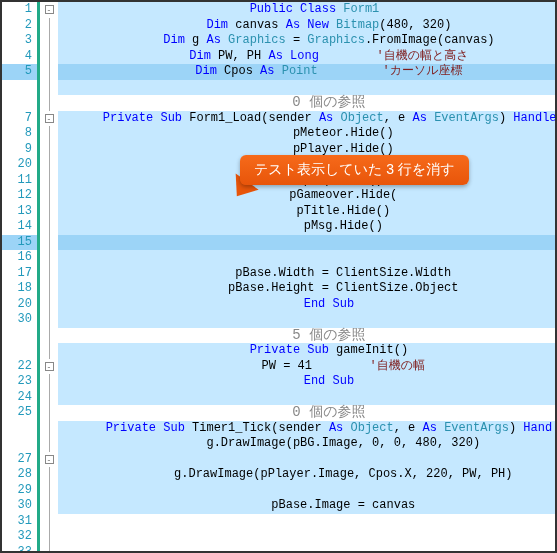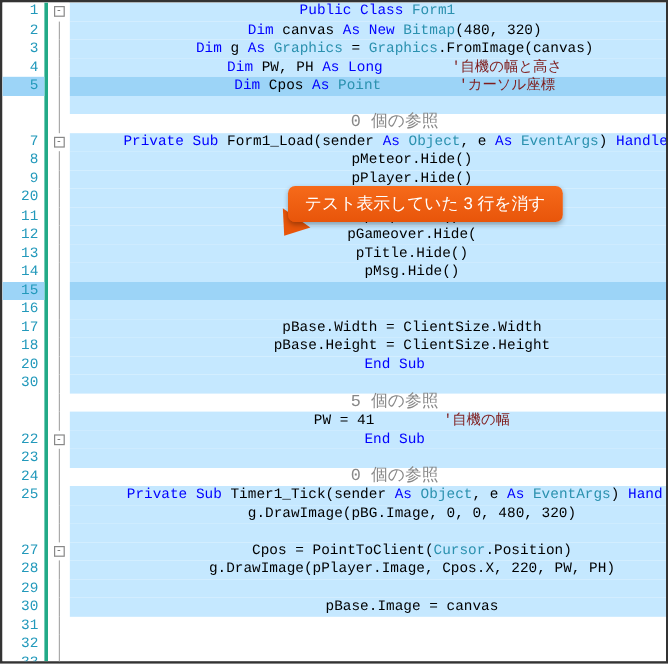--- a/index.html
+++ b/index.html
@@ -186,31 +186,31 @@
       <div class="code-line hl">        pMeteor.Hide()</div>
       <div class="code-line hl">        pPlayer.Hide()</div>
       <div class="code-line hl">        pBG.Hide()</div>
       <div class="code-line hl">        pExp.Hide()</div>
       <div class="code-line hl">        pGameover.Hide(</div>
       <div class="code-line hl">        pTitle.Hide()</div>
       <div class="code-line hl">        pMsg.Hide()</div>
       <div class="code-line sel"></div>
       <div class="code-line hl"></div>
       <div class="code-line hl">        pBase.Width = ClientSize.Width</div>
-      <div class="code-line hl">        pBase.Height = ClientSize.Height</div>
+      <div class="code-line hl">        pBase.Height = ClientSize.Object</div>
       <div class="code-line hl">    <span class="kw">End</span> <span class="kw">Sub</span></div>
       <div class="code-line hl"></div>
       <div class="code-line">    <span class="ref-lens">5 個の参照</span></div>
+      <div class="code-line hl">    <span class="kw">Private</span> <span class="kw">Sub</span> gameInit()</div>
       <div class="code-line hl">        PW = 41        <span class="cm">'自機の幅</span></div>
       <div class="code-line hl">    <span class="kw">End</span> <span class="kw">Sub</span></div>
       <div class="code-line hl"></div>
       <div class="code-line">    <span class="ref-lens">0 個の参照</span></div>
       <div class="code-line hl">    <span class="kw">Private</span> <span class="kw">Sub</span> Timer1_Tick(sender <span class="kw">As</span> <span class="ty">Object</span>, e <span class="kw">As</span> <span class="ty">EventArgs</span>) <span class="kw">Hand</span></div>
       <div class="code-line hl">        g.DrawImage(pBG.Image, 0, 0, 480, 320)</div>
       <div class="code-line hl"></div>
-      <div class="code-line hl">        Cpos = PointToClient(<span class="ty">Cursor</span>.Position)</div>
       <div class="code-line hl">        g.DrawImage(pPlayer.Image, Cpos.X, 220, PW, PH)</div>
       <div class="code-line hl"></div>
       <div class="code-line hl">        pBase.Image = canvas</div>
     </div>
   <div class="callout-tail"></div>
   <div class="callout">テスト表示していた 3 行を消す</div>
 </div>
 
 </body></html>

